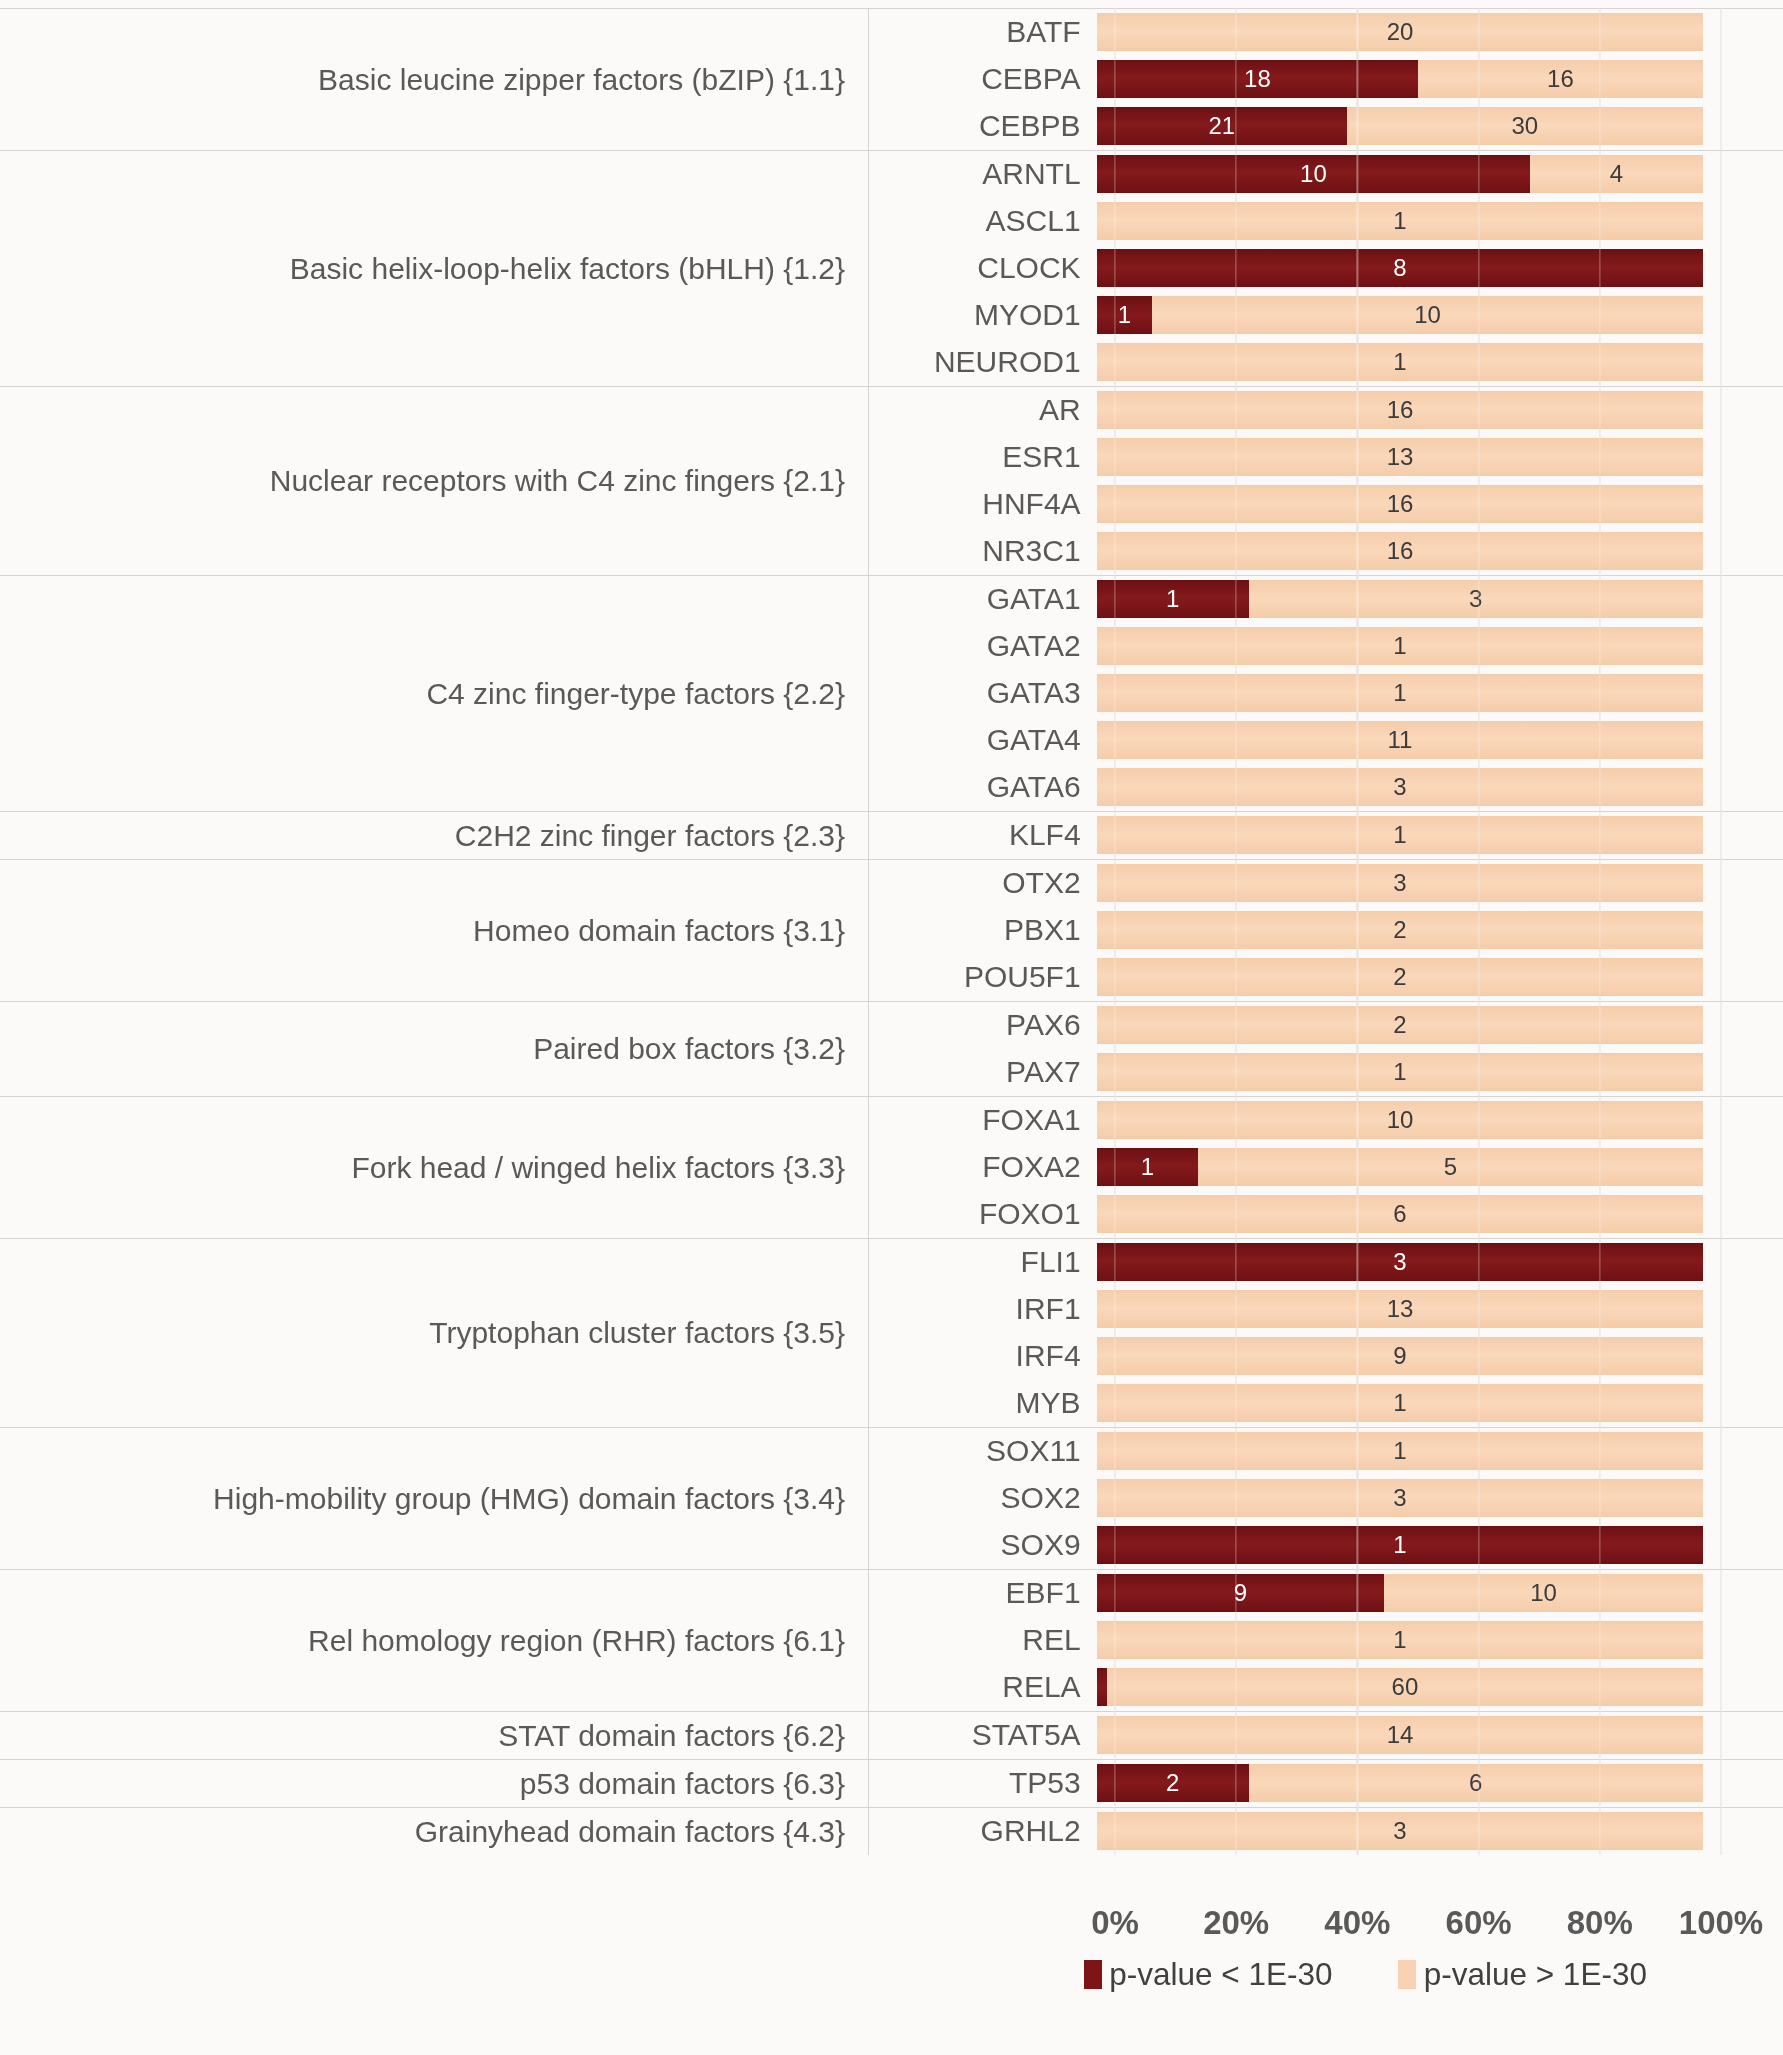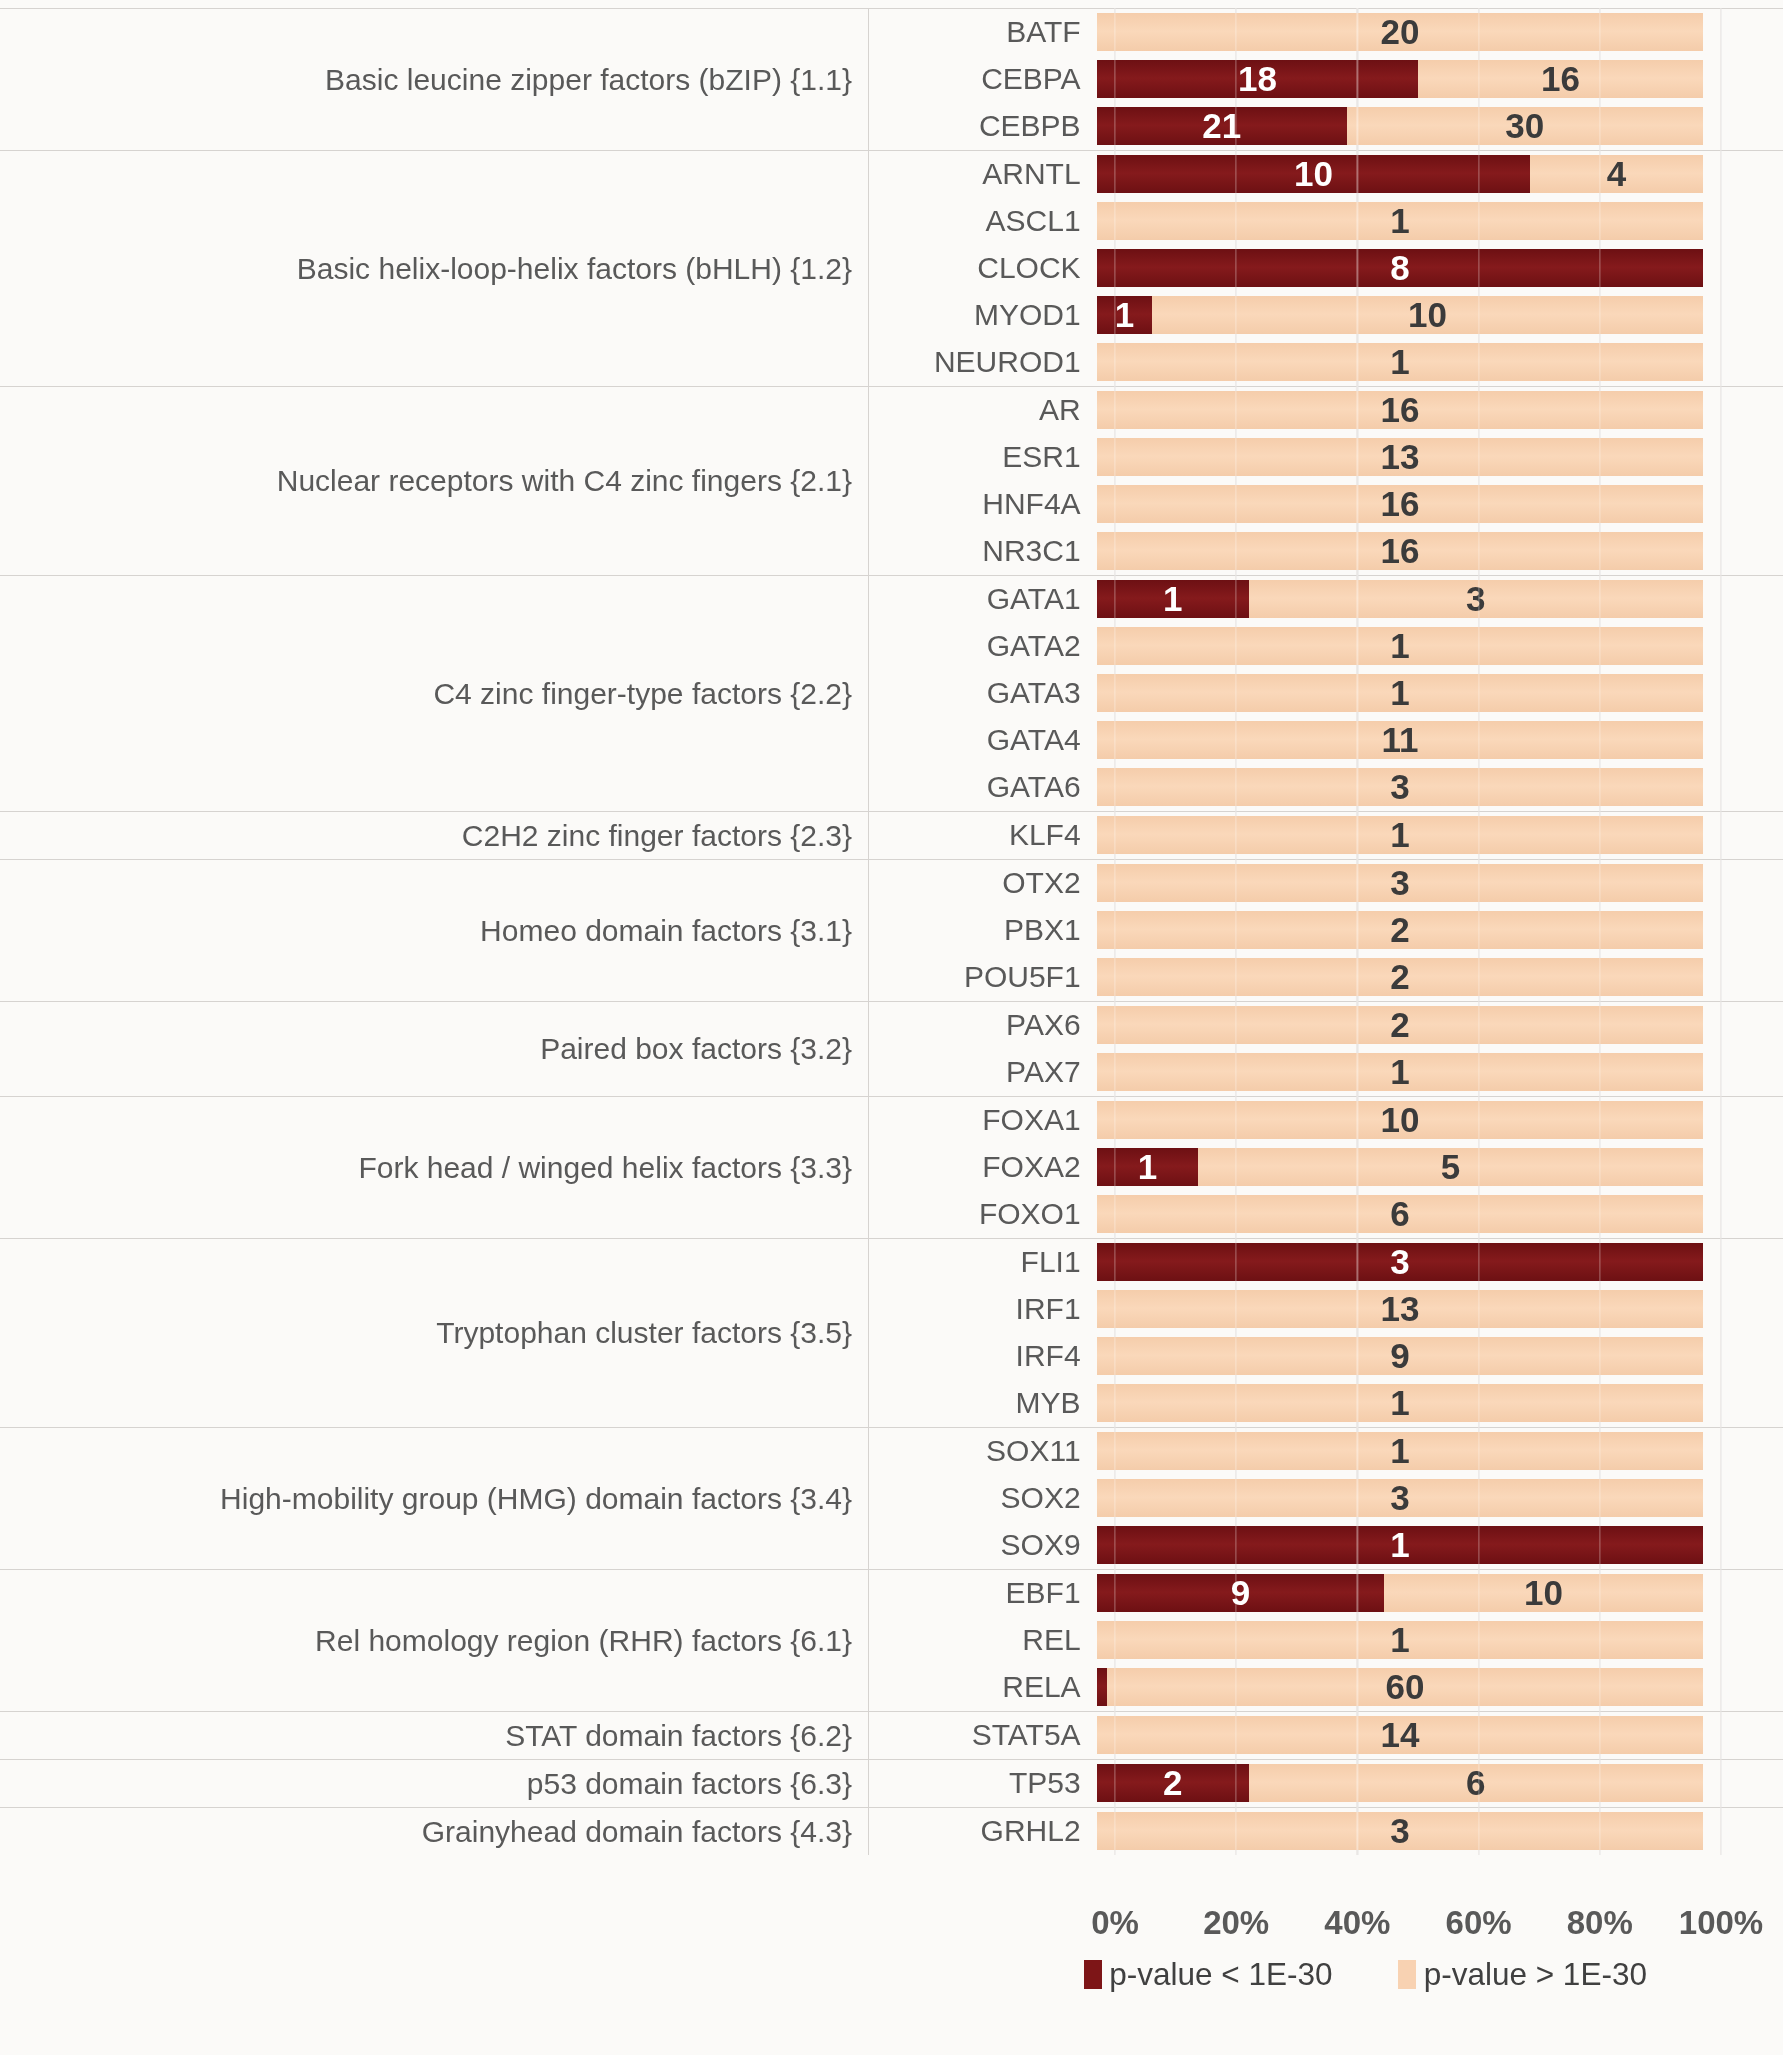--- a/index.html
+++ b/index.html
@@ -18,42 +18,42 @@
   .grid-under{z-index:0;}
   .grid-over{z-index:3;}
   .gridline{position:absolute;top:0;bottom:0;width:1.3px;transform:translateX(-0.6px);}
   .grid-under .gridline{background:#dcd9d6;}
   .grid-over .gridline{background:rgba(255,255,255,0.38);}
 
   .group{display:grid;grid-template-columns:869px 1fr;border-top:1.9px solid #d6d3d0;}
   .group:first-child{border-top:none;}
   .group-label{
     display:flex;align-items:center;justify-content:flex-end;
-    padding-right:16px;font-size:30px;color:#595959;
+    padding-right:23px;font-size:30px;color:#595959;
     border-right:1.3px solid #d6d3d0;line-height:1.1;text-align:right;
   }
   .rows{display:flex;flex-direction:column;}
   .row{display:grid;grid-template-columns:228px 606px;height:47px;align-items:center;}
   .gene-label{
     text-align:right;padding-right:16.4px;font-size:30px;color:#595959;
     white-space:nowrap;
   }
   .track{position:relative;height:38px;z-index:1;}
   .seg{position:absolute;top:0;bottom:0;}
   .seg-dark{
     left:0;
     background:linear-gradient(180deg,#6d1013 0%,#851a1c 48%,#6d1013 100%);
   }
   .seg-light{
     right:0;
     background:linear-gradient(180deg,#f5cdab 0%,#fad8ba 48%,#f4ccaa 100%);
   }
   .val{
     position:absolute;top:50%;transform:translate(-50%,-50%);
-    font-size:35px;font-weight:bold;z-index:4;white-space:nowrap;
+    font-size:24px;font-weight:normal;z-index:4;white-space:nowrap;
   }
   .val-dark{color:#ffffff;}
   .val-light{color:#3b3b3b;}
 
   .x-axis{position:relative;margin-left:1115px;width:606px;height:40px;margin-top:49px;}
   .x-tick{
     position:absolute;top:0;transform:translateX(-50%);
     font-size:33px;color:#595959;font-weight:bold;letter-spacing:0;
   }
 

